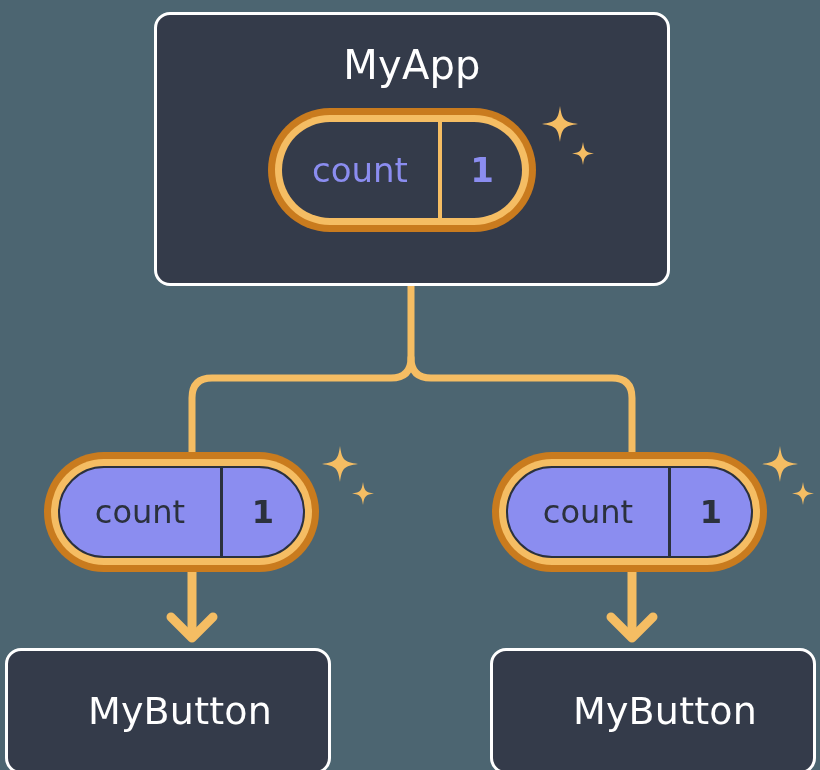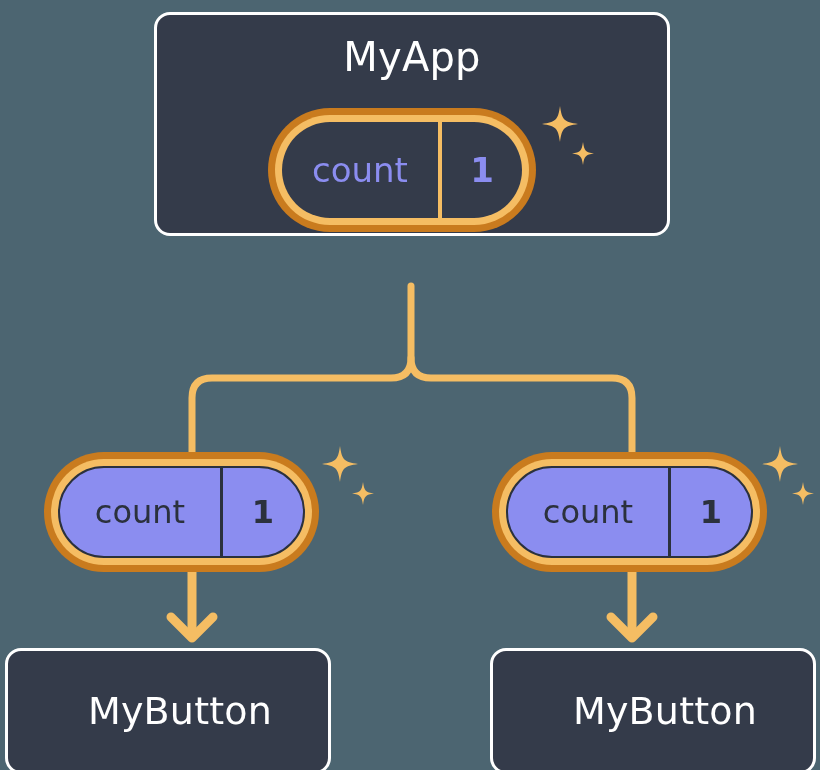--- a/index.html
+++ b/index.html
@@ -41,22 +41,22 @@
     z-index: 2;
     display: flex;
     flex-direction: column;
     align-items: center;
   }
 
   #card-myapp {
     left: 154px;
     top: 12px;
     width: 516px;
-    height: 224px;
-    padding-top: 20px;
+    height: 274px;
+    padding-top: 28px;
   }
 
   .card-title {
     color: #ffffff;
     font-size: 40px;
     font-weight: 400;
     letter-spacing: 0.2px;
     line-height: 1.1;
     font-family: "DejaVu Sans", sans-serif;
   }

